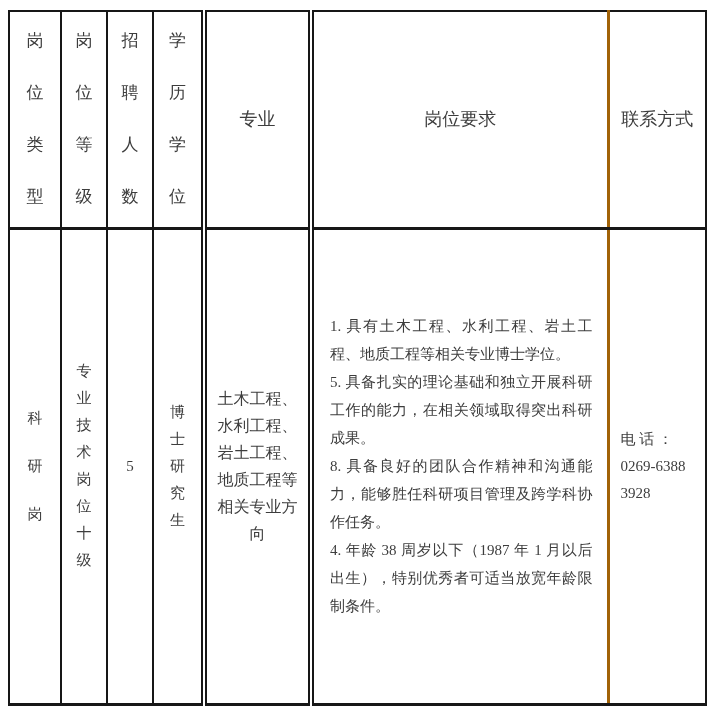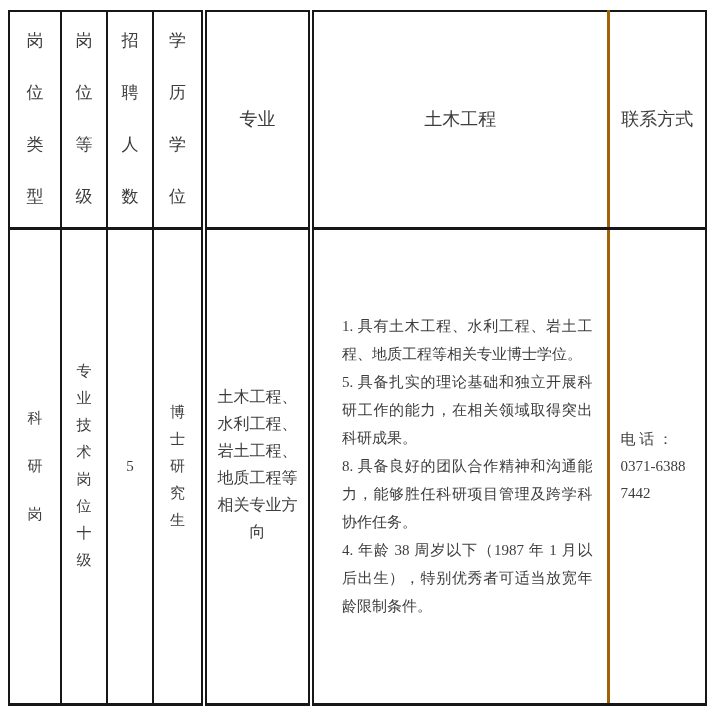--- a/index.html
+++ b/index.html
@@ -39,23 +39,22 @@
   .vh   { font-size: 17px; line-height: 52px; }
   .hh   { font-size: 18px; }                   
   .v    { font-size: 15px; line-height: 27px; }
   .v.loose { line-height: 48px; }              
   .num  { font-size: 15px; }
 
   .major-wrap {
     width: 84px; margin: 16px auto;
     font-size: 16px; line-height: 27px;
     text-align: center;
-    font-family: Liberation Mono, monospace;
   }
-  td.req { text-align: left; padding: 0 14px 0 28px; }
+  td.req { text-align: left; padding: 0 14px 0 16px; }
   td.req p {
     font-size: 15px; line-height: 28px;
     text-align: justify;
     text-justify: inter-ideograph;
   }
   td.contact { text-align: left; padding-left: 11px; padding-right: 8px; }
   td.contact .cline { font-size: 15px; line-height: 27px; }
 </style>
 </head>
 <body>
@@ -82,21 +81,21 @@
 级</th>
       <th class="vh vtext">招
 聘
 人
 数</th>
       <th class="vh vtext">学
 历
 学
 位</th>
       <th class="hh dbl">专业</th>
-      <th class="hh">土木工程</th>
+      <th class="hh">岗位要求</th>
       <th class="hh thickl">联系方式</th>
     </tr>
   </thead>
   <tbody>
     <tr>
       <td class="v loose vtext">科
 研
 岗</td>
       <td class="v vtext">专
 业
@@ -116,18 +115,18 @@
         <div class="major-wrap">土木工程、水利工程、岩土工程、地质工程等相关专业方向</div>
       </td>
       <td class="req">
         <p>1. 具有土木工程、水利工程、岩土工程、地质工程等相关专业博士学位。</p>
         <p>5. 具备扎实的理论基础和独立开展科研工作的能力，在相关领域取得突出科研成果。</p>
         <p>8. 具备良好的团队合作精神和沟通能力，能够胜任科研项目管理及跨学科协作任务。</p>
         <p>4. 年龄 38 周岁以下（1987 年 1 月以后出生），特别优秀者可适当放宽年龄限制条件。</p>
       </td>
       <td class="contact thickl">
         <div class="cline">电 话 ：</div>
-        <div class="cline">0371-6388</div>
-        <div class="cline">7442</div>
+        <div class="cline">0269-6388</div>
+        <div class="cline">3928</div>
       </td>
     </tr>
   </tbody>
 </table>
 
 </body></html>

